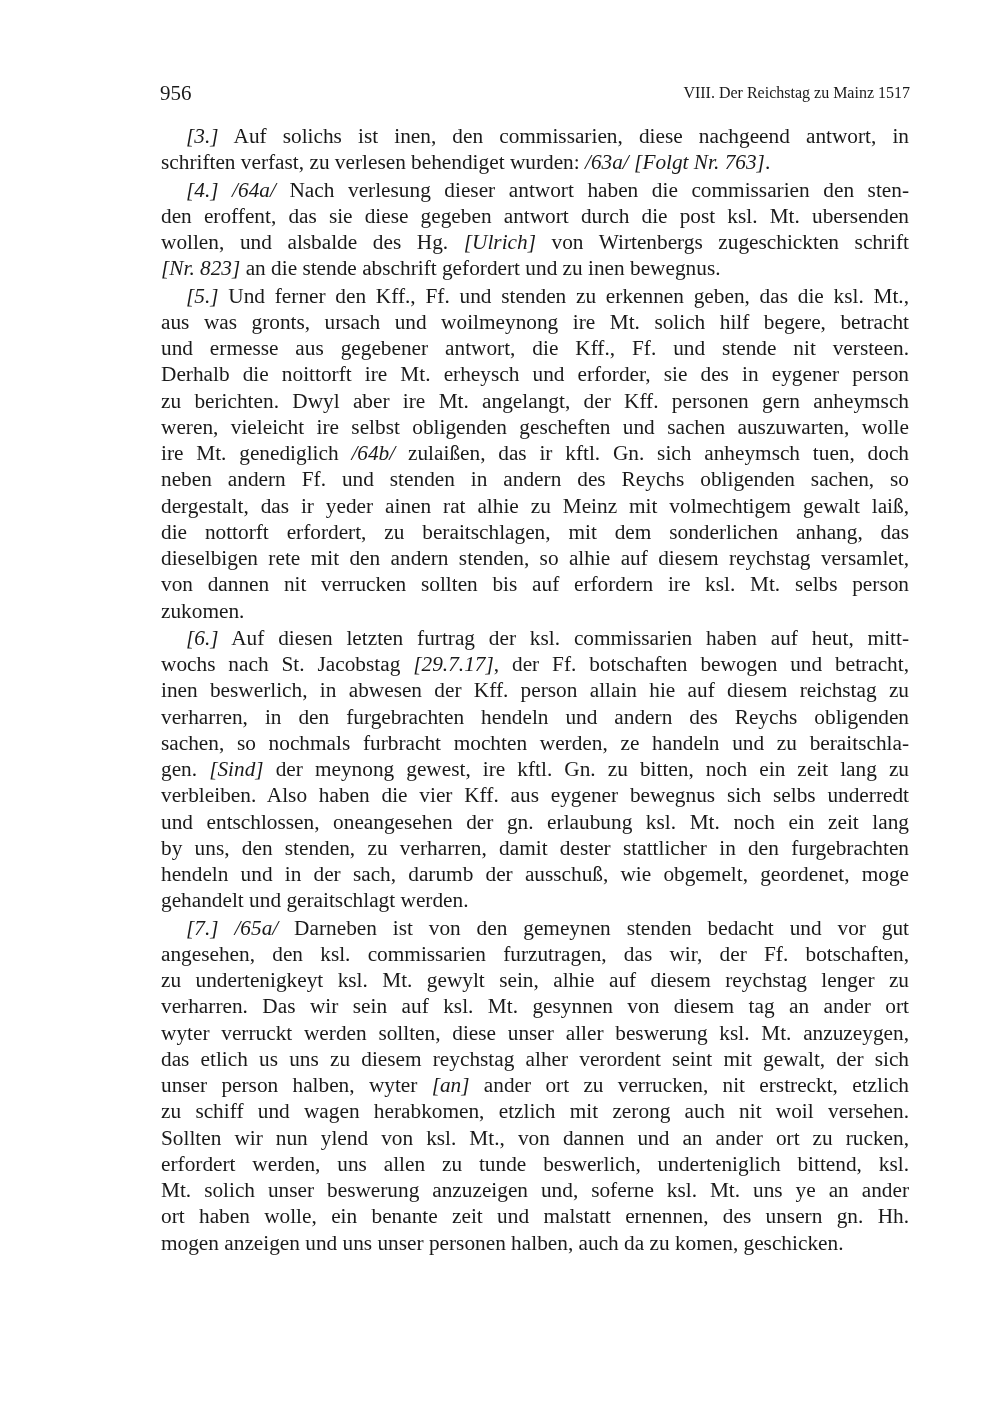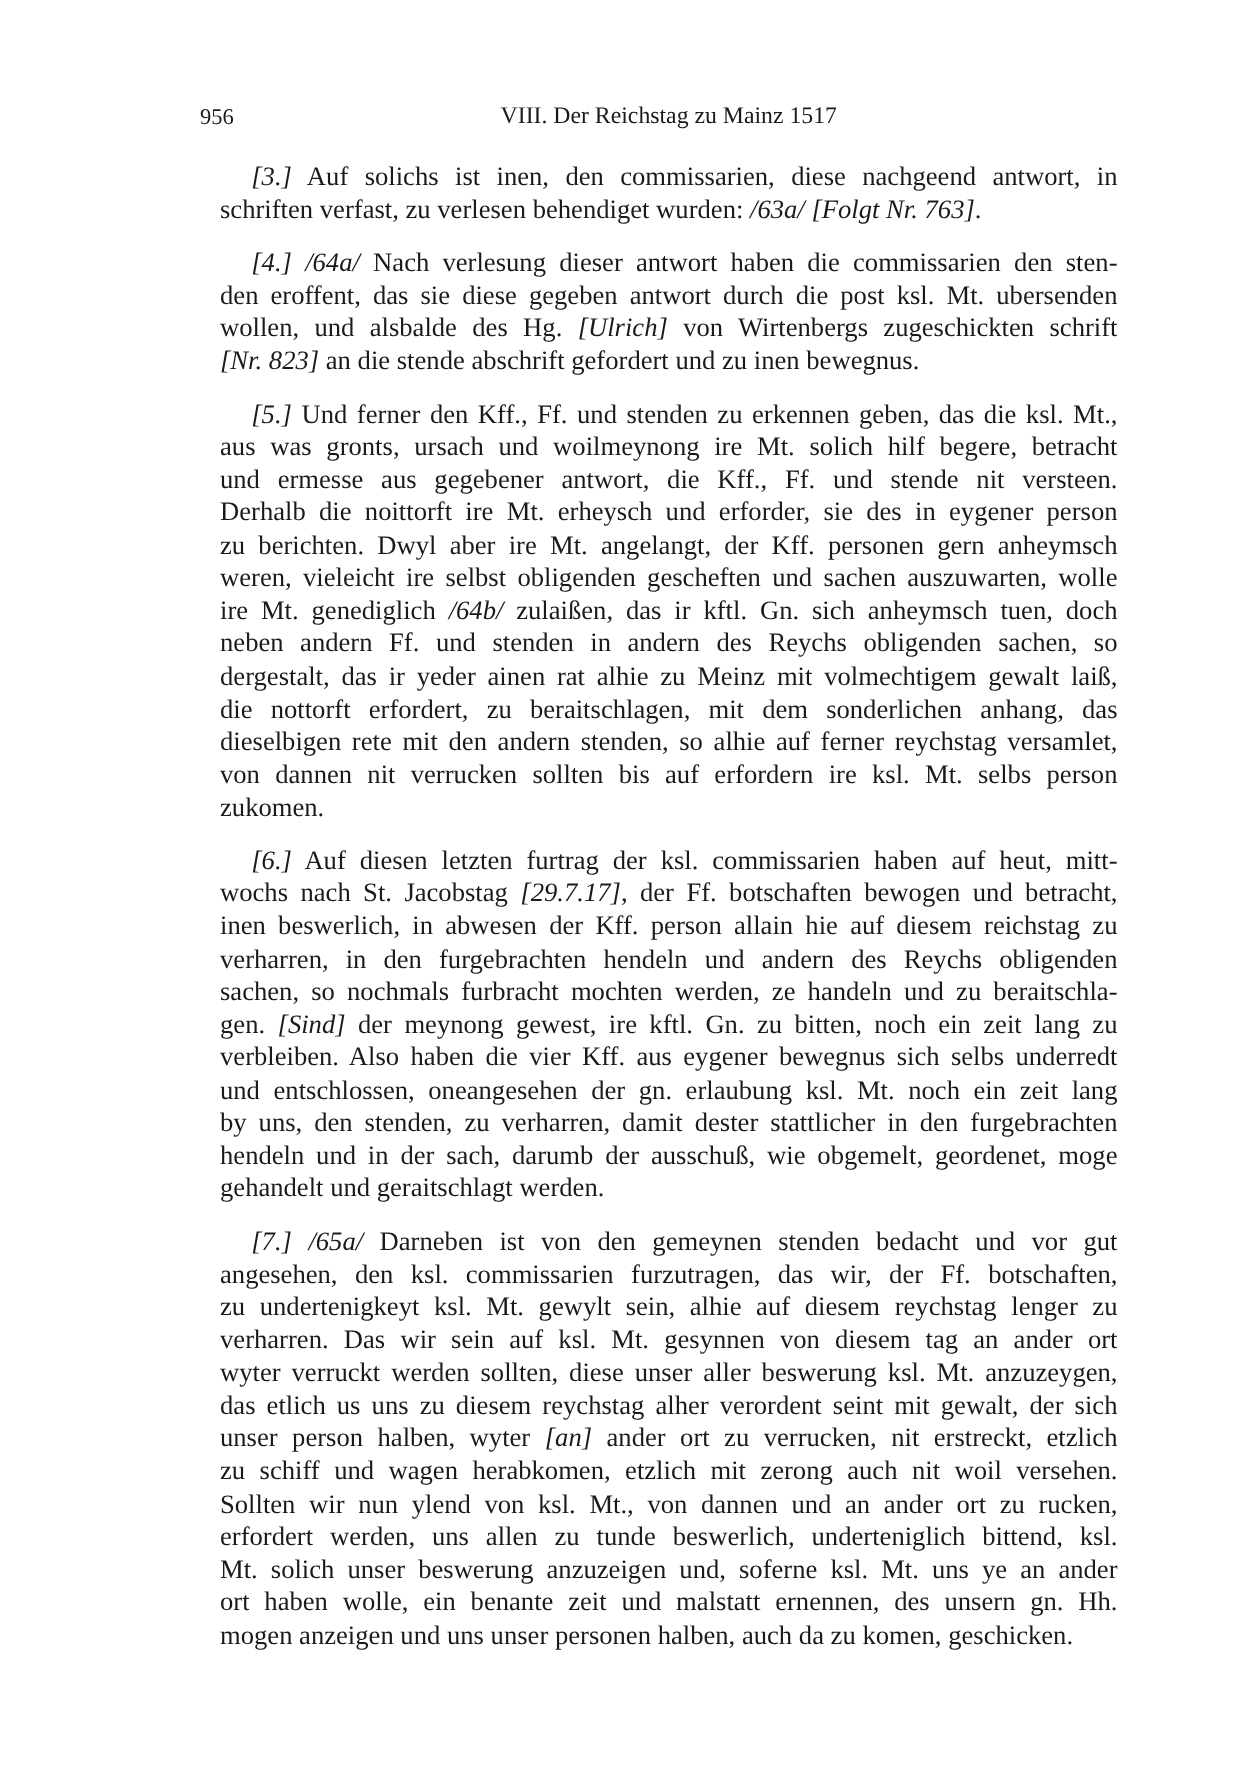--- a/index.html
+++ b/index.html
@@ -3,24 +3,24 @@
 <meta charset="utf-8">
 <style>
   html, body { margin: 0; padding: 0; background: #ffffff; }
   body { width: 1004px; height: 1418px; position: relative; overflow: hidden; }
   .page {
     position: absolute; left: 160px; top: 76px; width: 750px;
     font-family: "Liberation Serif", "DejaVu Serif", serif;
     color: #1a1a1a;
   }
   .running-head { position: relative; height: 36px; font-size: 20px; line-height: 34px; }
-  .page-number { position: absolute; left: 0; top: 0; font-size: 18px; }
-  .running-title { position: absolute; left: 0; right: 0; text-align: center; font-size: 19px; }
+  .page-number { position: absolute; left: 0; top: 0; font-size: 21px; }
+  .running-title { position: absolute; left: 0; right: 0; text-align: right; font-size: 16px; }
   .body-text { font-size: 21.3px; line-height: 26.25px; margin-top: 11px; }
-  .para { margin: 16px; text-indent: 25px; text-align: justify; hyphens: manual; }
+  .para { margin: 1px; text-indent: 25px; text-align: justify; hyphens: manual; }
   .line { display: block; text-align: justify; text-align-last: justify; white-space: nowrap; }
   .line.last { text-align-last: left; }
   .line.first { text-indent: 25px; }
   .para { text-indent: 0; }
   i, .it { font-style: italic; }
 </style>
 </head>
 <body>
 
 <div class="page">
@@ -43,21 +43,21 @@
         <span class="line first"><i>[5.]</i><span> Und ferner den Kff., Ff. und stenden zu erkennen geben, das die ksl. Mt.,</span></span>
         <span class="line"><span>aus was gronts, ursach und woilmeynong ire Mt. solich hilf begere, betracht</span></span>
         <span class="line"><span>und ermesse aus gegebener antwort, die Kff., Ff. und stende nit versteen.</span></span>
         <span class="line"><span>Derhalb die noittorft ire Mt. erheysch und erforder, sie des in eygener person</span></span>
         <span class="line"><span>zu berichten. Dwyl aber ire Mt. angelangt, der Kff. personen gern anheymsch</span></span>
         <span class="line"><span>weren, vieleicht ire selbst obligenden gescheften und sachen auszuwarten, wolle</span></span>
         <span class="line"><span>ire Mt. genediglich </span><i>/64b/</i><span> zulaißen, das ir kftl. Gn. sich anheymsch tuen, doch</span></span>
         <span class="line"><span>neben andern Ff. und stenden in andern des Reychs obligenden sachen, so</span></span>
         <span class="line"><span>dergestalt, das ir yeder ainen rat alhie zu Meinz mit volmechtigem gewalt laiß,</span></span>
         <span class="line"><span>die nottorft erfordert, zu beraitschlagen, mit dem sonderlichen anhang, das</span></span>
-        <span class="line"><span>dieselbigen rete mit den andern stenden, so alhie auf ferner reychstag versamlet,</span></span>
+        <span class="line"><span>dieselbigen rete mit den andern stenden, so alhie auf diesem reychstag versamlet,</span></span>
         <span class="line"><span>von dannen nit verrucken sollten bis auf erfordern ire ksl. Mt. selbs person</span></span>
         <span class="line last"><span>zukomen.</span></span>
       </div>
       <div class="para">
         <span class="line first"><i>[6.]</i><span> Auf diesen letzten furtrag der ksl. commissarien haben auf heut, mitt-</span></span>
         <span class="line"><span>wochs nach St. Jacobstag </span><i>[29.7.17]</i><span>, der Ff. botschaften bewogen und betracht,</span></span>
         <span class="line"><span>inen beswerlich, in abwesen der Kff. person allain hie auf diesem reichstag zu</span></span>
         <span class="line"><span>verharren, in den furgebrachten hendeln und andern des Reychs obligenden</span></span>
         <span class="line"><span>sachen, so nochmals furbracht mochten werden, ze handeln und zu beraitschla-</span></span>
         <span class="line"><span>gen. </span><i>[Sind]</i><span> der meynong gewest, ire kftl. Gn. zu bitten, noch ein zeit lang zu</span></span>

